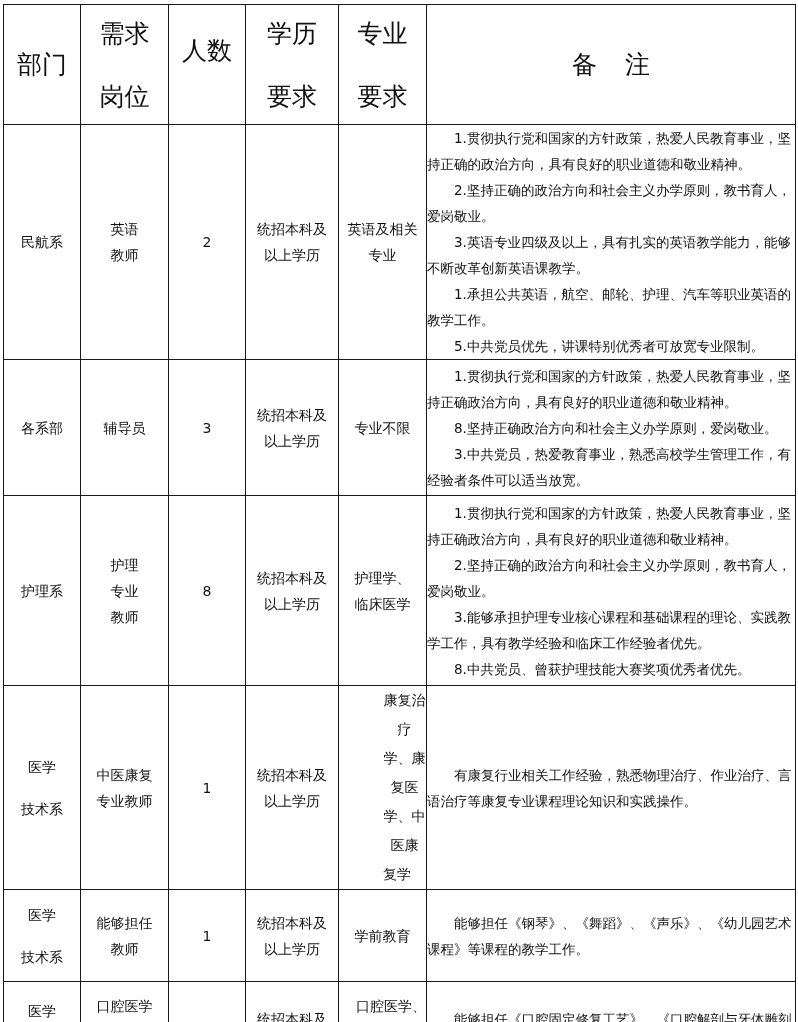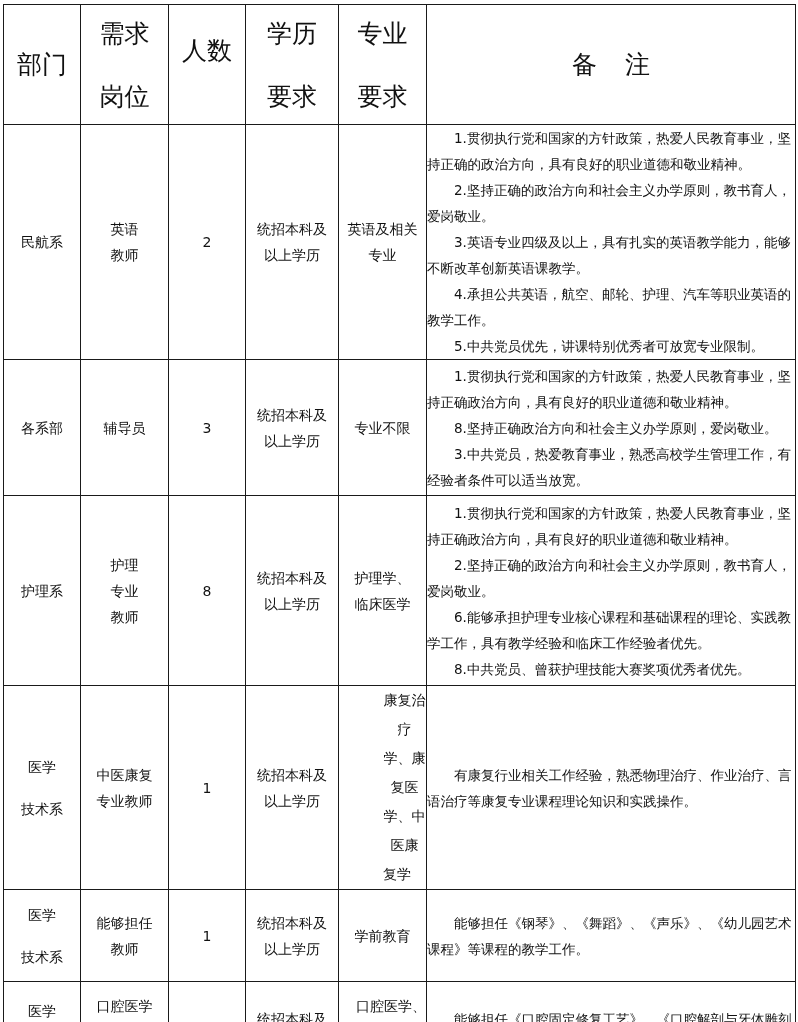--- a/index.html
+++ b/index.html
@@ -82,21 +82,21 @@
     <td class="c">
           <div class="stack maj">
             <span>英语及相关</span>
             <span>专业</span>
           </div>
         </td>
     <td class="note">
           <p>1.贯彻执行党和国家的方针政策，热爱人民教育事业，坚持正确的政治方向，具有良好的职业道德和敬业精神。</p>
           <p>2.坚持正确的政治方向和社会主义办学原则，教书育人，爱岗敬业。</p>
           <p>3.英语专业四级及以上，具有扎实的英语教学能力，能够不断改革创新英语课教学。</p>
-          <p>4.承担公共英语，航空、邮轮、护理、汽车等职业英语的教学工作。</p>
+          <p>1.承担公共英语，航空、邮轮、护理、汽车等职业英语的教学工作。</p>
           <p>5.中共党员优先，讲课特别优秀者可放宽专业限制。</p>
         </td>
   </tr>
       <tr style="height: 136px;">
     <td class="c">
           <div class="stack dept">
             <span>各系部</span>
           </div>
         </td>
     <td class="c">
@@ -144,21 +144,21 @@
         </td>
     <td class="c">
           <div class="stack maj">
             <span>护理学、</span>
             <span>临床医学</span>
           </div>
         </td>
     <td class="note">
           <p>1.贯彻执行党和国家的方针政策，热爱人民教育事业，坚持正确政治方向，具有良好的职业道德和敬业精神。</p>
           <p>2.坚持正确的政治方向和社会主义办学原则，教书育人，爱岗敬业。</p>
-          <p>6.能够承担护理专业核心课程和基础课程的理论、实践教学工作，具有教学经验和临床工作经验者优先。</p>
+          <p>3.能够承担护理专业核心课程和基础课程的理论、实践教学工作，具有教学经验和临床工作经验者优先。</p>
           <p>8.中共党员、曾获护理技能大赛奖项优秀者优先。</p>
         </td>
   </tr>
       <tr style="height: 142px;">
     <td class="c">
           <div class="stack dept dept-split">
             <span>医学</span>
             <span>技术系</span>
           </div>
         </td>

